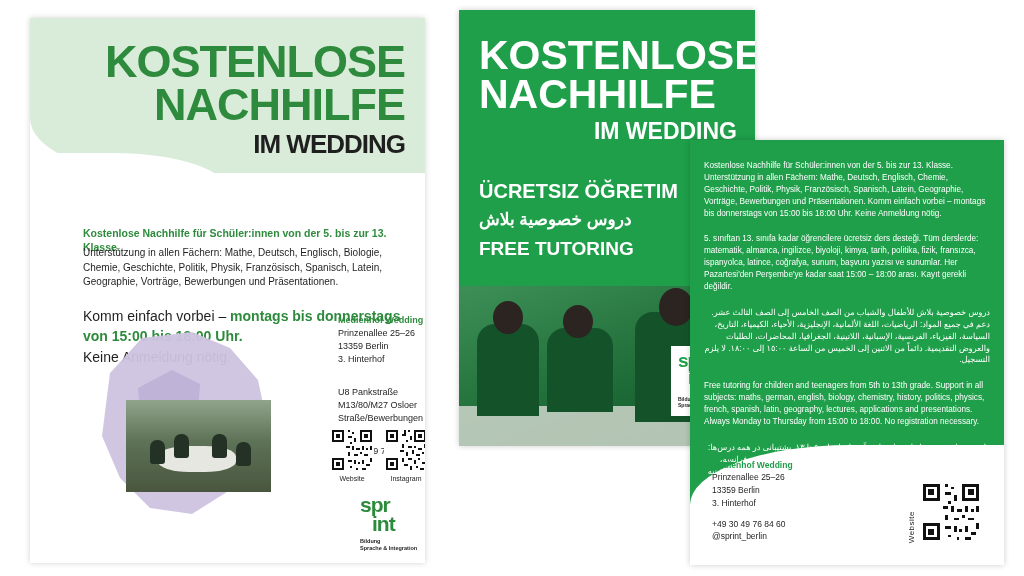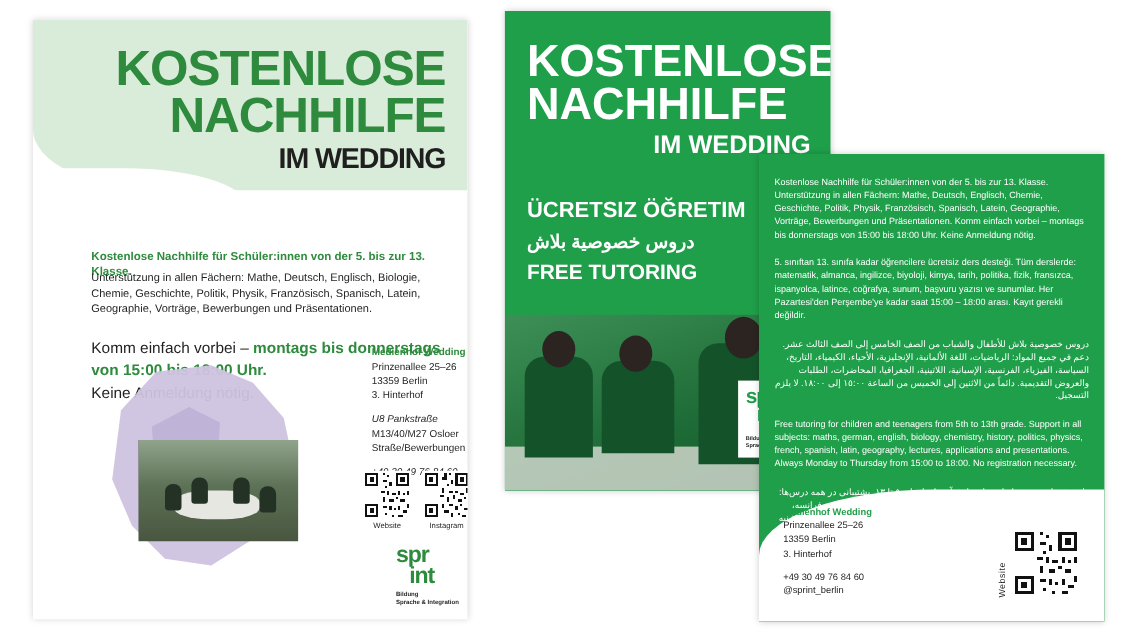--- a/index.html
+++ b/index.html
@@ -63,21 +63,21 @@
     background:#3c4a3a;overflow:hidden;
   }
   .p1-photo .sky{position:absolute;inset:0;background:linear-gradient(180deg,#8fa48a 0%,#5d7257 45%,#49563f 100%);}
   .p1-photo .table{position:absolute;left:32px;top:46px;width:78px;height:26px;background:#e7e7e2;border-radius:40%;}
   .p1-photo .pp{position:absolute;width:15px;height:24px;background:#243225;border-radius:7px 7px 3px 3px;}
   .p1-addr{
     position:absolute;left:308px;top:296px;width:92px;
     font-size:9px;line-height:1.45;color:#1f1f1f;
   }
   .p1-addr .h{color:#2e8b3d;font-weight:bold;}
-  .p1-addr .grp{margin-top:9px;font-style:italic;}
+  .p1-addr .grp{margin-top:20px;}
   .p1-qrs{position:absolute;left:300px;top:410px;width:100px;}
   .qr{width:44px;height:44px;background:#ffffff;}
   .qr svg{display:block;}
   .p1-qr-row{display:flex;gap:10px;}
   .p1-qr-labels{display:flex;gap:10px;margin-top:3px;font-size:7px;color:#1f1f1f;}
   .p1-qr-labels span{width:44px;text-align:center;}
   .p1-logo{
     position:absolute;left:330px;top:478px;width:60px;color:#2e8b3d;
   }
   .logo-word{font-size:21px;font-weight:bold;letter-spacing:-1px;line-height:.9;}
@@ -170,21 +170,21 @@
       <div class="pp" style="left:86px;top:34px;"></div>
       <div class="pp" style="left:110px;top:42px;"></div>
     </div>
 
     <div class="p1-addr">
       <div class="h">Medienhof Wedding</div>
       <div>Prinzenallee 25–26</div>
       <div>13359 Berlin</div>
       <div>3. Hinterhof</div>
       <div class="grp">U8 Pankstraße</div>
-      <div>M13/40/M27 Osloer</div>
+      <div>M13/80/M27 Osloer</div>
       <div>Straße/Bewerbungen</div>
       <div class="grp">+49 30 49 76 84 60</div>
     </div>
 
     <div class="p1-qrs">
       <div class="p1-qr-row">
         <div class="qr">
           <svg width="44" height="44" viewBox="0 0 22 22" xmlns="http://www.w3.org/2000/svg" shape-rendering="crispEdges">
             <rect width="22" height="22" fill="#fff"></rect>
             <g fill="#111">

